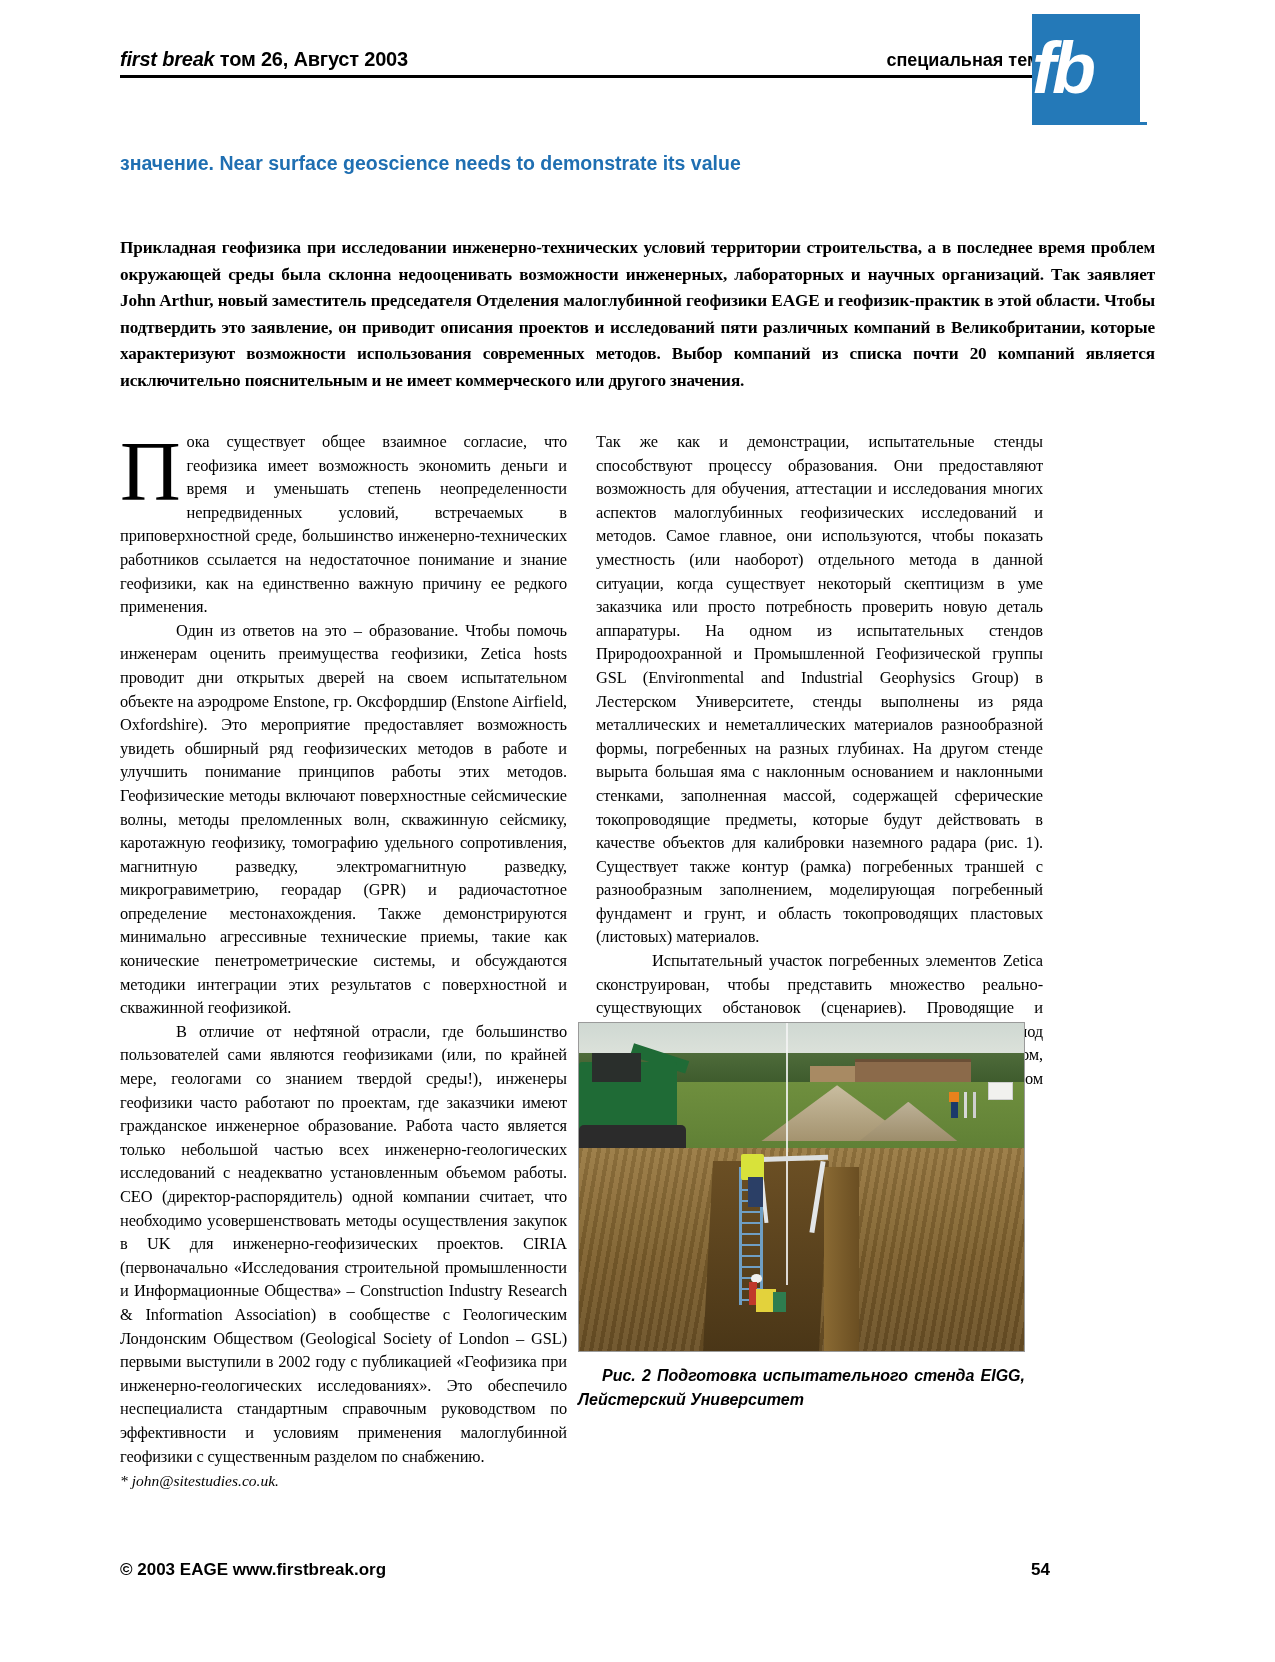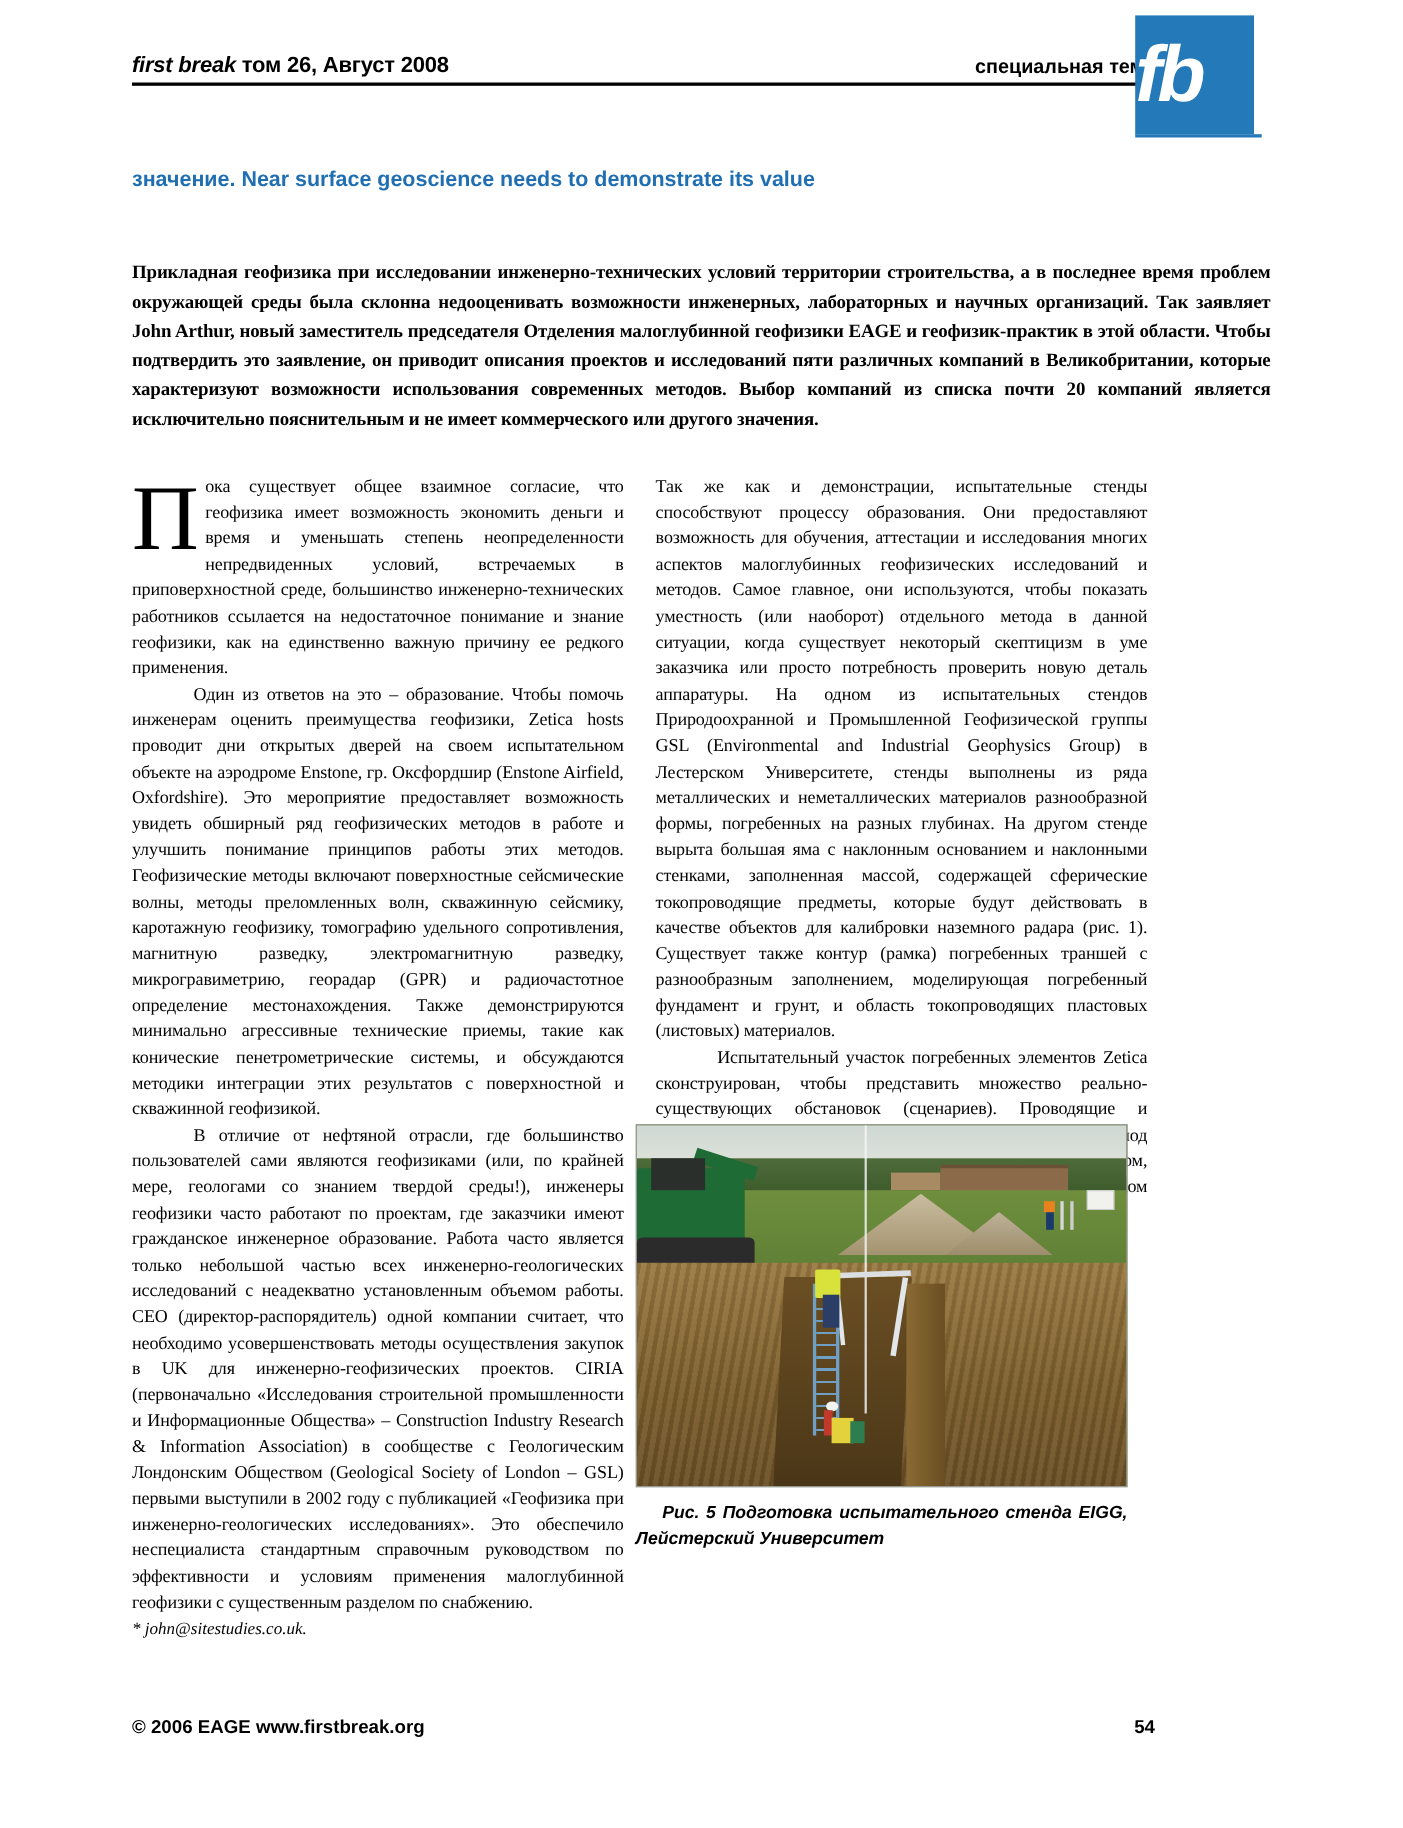--- a/index.html
+++ b/index.html
@@ -367,21 +367,21 @@
     font-weight: bold;
   }
   .footer-page { font-size: 17px; }
 </style>
 </head>
 <body>
 
 <div class="page">
 
   <div class="masthead">
-    <div class="masthead-left"><span class="fb-italic">first break</span><span> том 26, Август 2008</span></div>
+    <div class="masthead-left"><span class="fb-italic">first break</span><span> том 26, Август 2003</span></div>
     <div class="masthead-right">специальная тема</div>
   </div>
 
   <div class="logo-block">
     <div class="logo-glyph">fb</div>
   </div>
   <div class="logo-rule"></div>
 
 
   <div class="article-title">
@@ -429,21 +429,21 @@
       <div class="ph-pole"></div>
       <div class="ph-pole2"></div>
       <div class="ph-ladder"></div>
       <div class="ph-worker-vest"></div>
       <div class="ph-worker-legs"></div>
       <div class="ph-instr-hat"></div>
       <div class="ph-instr-red"></div>
       <div class="ph-instr-yel"></div>
       <div class="ph-instr-grn"></div>
     </div>
-    <div class="figure-caption">Рис. 5 Подготовка испытательного стенда EIGG, Лейстерский Университет</div>
+    <div class="figure-caption">Рис. 2 Подготовка испытательного стенда EIGG, Лейстерский Университет</div>
   </div>
 
   <div class="footer">
-    <div>© 2006 EAGE www.firstbreak.org</div>
+    <div>© 2003 EAGE www.firstbreak.org</div>
     <div class="footer-page">54</div>
   </div>
 
 </div>
 
 </body></html>

